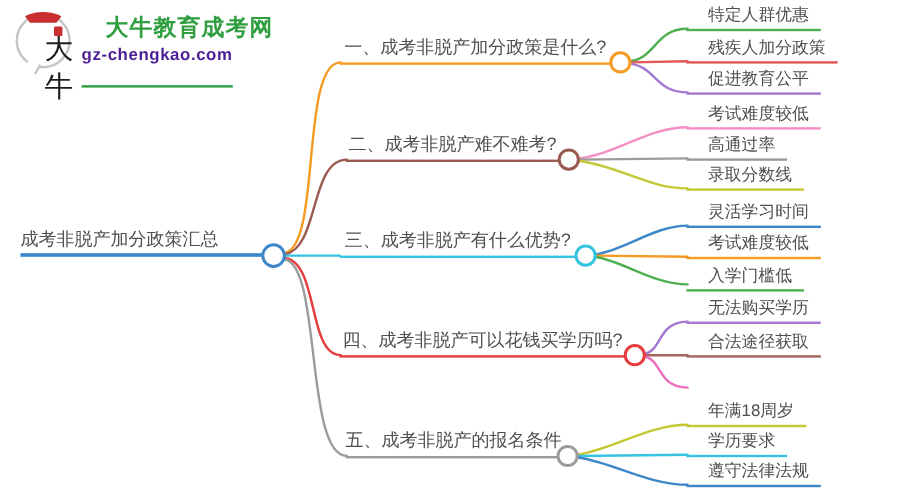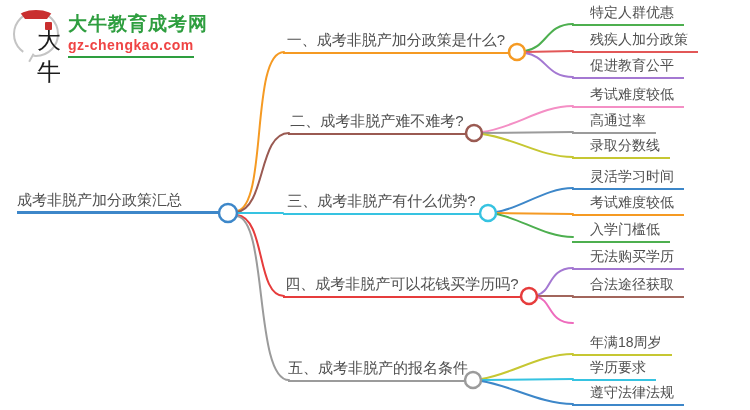--- a/index.html
+++ b/index.html
@@ -35,24 +35,24 @@
   }
   .logo-icon-text {
     position:absolute; top:11px; left:15px; width:36px; text-align:center;
     font-weight:normal; font-size:24px; letter-spacing:-2px; color:#1c1c1c;
   }
   .logo-seal { position:absolute; top:9px; right:5px; width:7px; height:8px; background:#c92f2f; border-radius:1px; }
   .logo-tail {
     position:absolute; bottom:-5px; left:7px; width:9px; height:9px; background:#fff;
     border-right:2px solid #c4c4c4; transform:rotate(30deg);
   }
-  .logo-name   { color:#2e9e3f; font-weight:bold; font-size:19px; line-height:25px; letter-spacing:1px; }
+  .logo-name   { color:#2e9e3f; font-weight:bold; font-size:19px; line-height:25px; letter-spacing:1px;margin-left:20px; }
   .logo-domain {
-    color:#ef4444; font-weight:bold; font-size:14px; line-height:18px;
-    border-bottom:2px solid #2e9e3f; padding-bottom:2px; width:max-content; letter-spacing:0.5px;
+    color:#4c1d95; font-weight:bold; font-size:14px; line-height:18px;
+    border-bottom:2px solid #2e9e3f; padding-bottom:17px; width:max-content; letter-spacing:0.5px;
   }
 </style>
 </head>
 <body>
 
 <div class="stage">
 
   <svg class="links" width="750" height="410" viewBox="0 0 750 410">
     <g fill="none" stroke-width="2" stroke-linecap="round">
 

